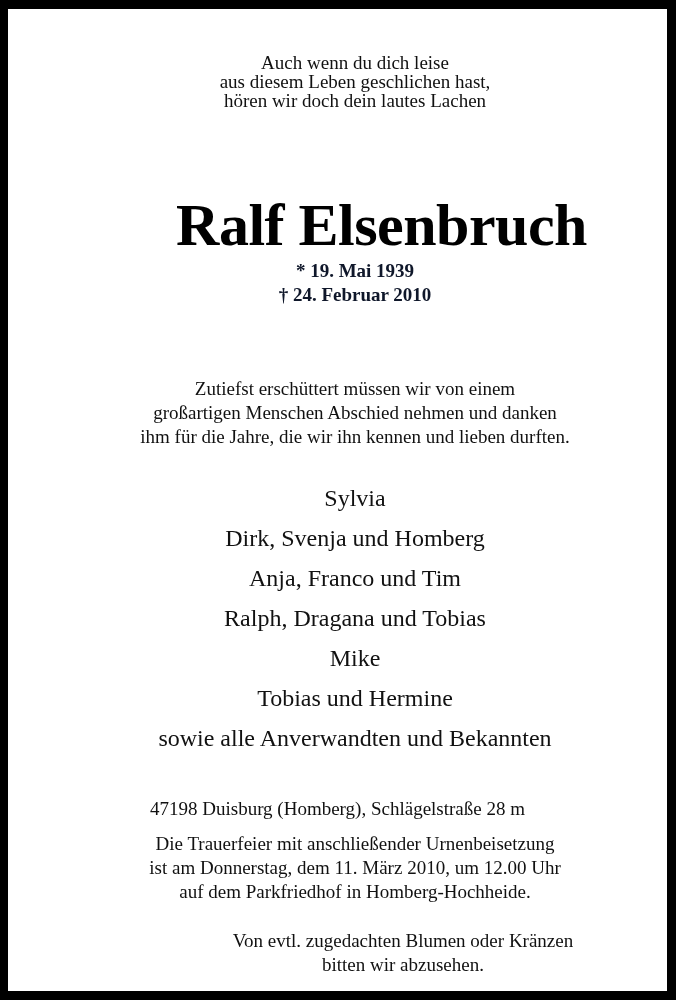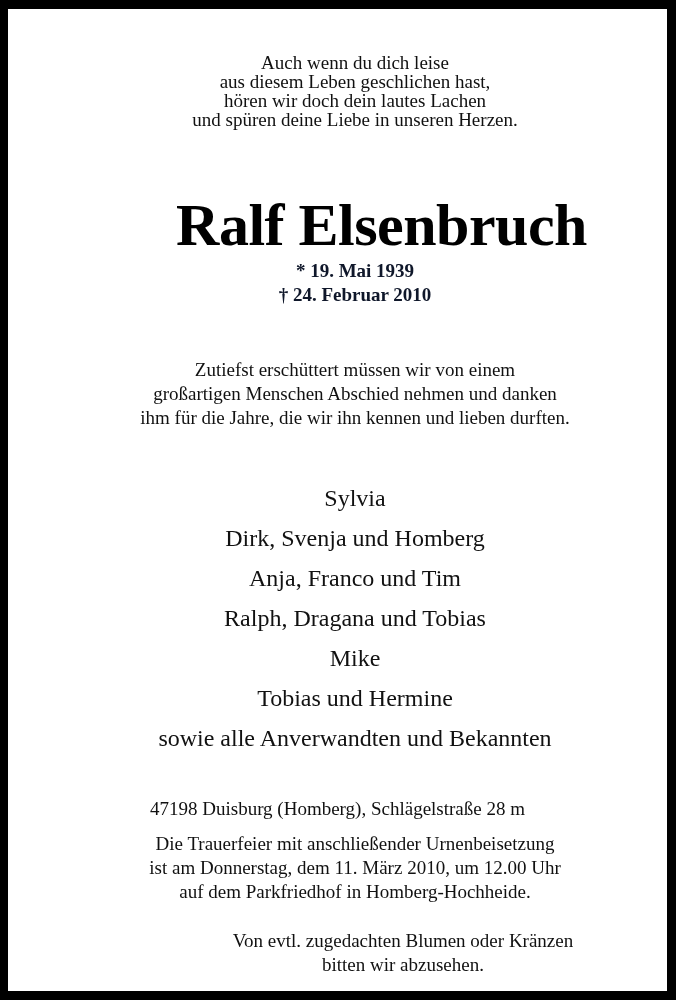--- a/index.html
+++ b/index.html
@@ -8,36 +8,35 @@
       position: absolute; left: 8px; top: 9px; width: 659px; height: 982px;
       background: #fff; color: #111;
       font-family: "Liberation Serif", "DejaVu Serif", serif;
       text-align: center;
     }
     .block { position: absolute; left: 0; width: 100%; }
     .line { display: block; white-space: nowrap; padding-left: 35px; }
     .poem { top: 44px; font-size: 19px; line-height: 19px; }
     .name { top: 181px; font-size: 60px; font-weight: bold; line-height: 70px; letter-spacing: -0.5px; color: #000; padding-left: 44px; }
     .dates { top: 250px; font-size: 19px; font-weight: bold; line-height: 24px; color: #0f172a; }
-    .message { top: 349px; font-size: 19px; line-height: 24px; }
+    .message { top: 368px; font-size: 19px; line-height: 24px; }
     .family { top: 469px; font-size: 24px; line-height: 40px; }
     .address { top: 788px; font-size: 19px; line-height: 24px; font-family: Liberation Serif, serif; }
     .ceremony { top: 823px; font-size: 19px; line-height: 24px; }
     .flowers { top: 920px; font-size: 19px; line-height: 24px; margin-left: 48px; }
   </style>
 </head>
 <body>
 
 <div class="page">
 
   <div class="block poem">
     <span class="line">Auch wenn du dich leise</span>
     <span class="line">aus diesem Leben geschlichen hast,</span>
     <span class="line">hören wir doch dein lautes Lachen</span>
-    <span class="line">und spüren deine Liebe in unseren Herzen.</span>
   </div>
 
   <div class="block name">Ralf Elsenbruch</div>
 
   <div class="block dates">
     <span class="line">* 19. Mai 1939</span>
     <span class="line">† 24. Februar 2010</span>
   </div>
 
   <div class="block message">

